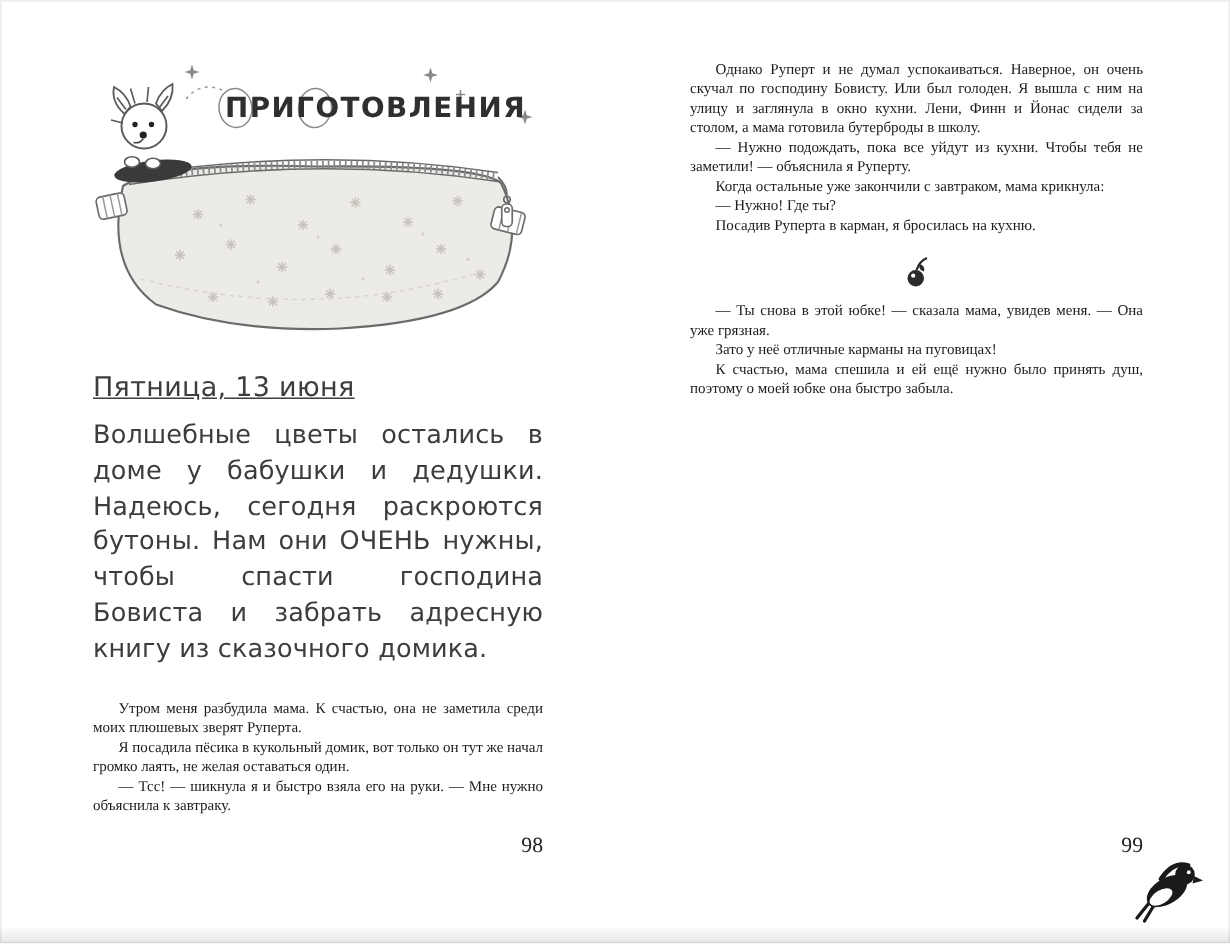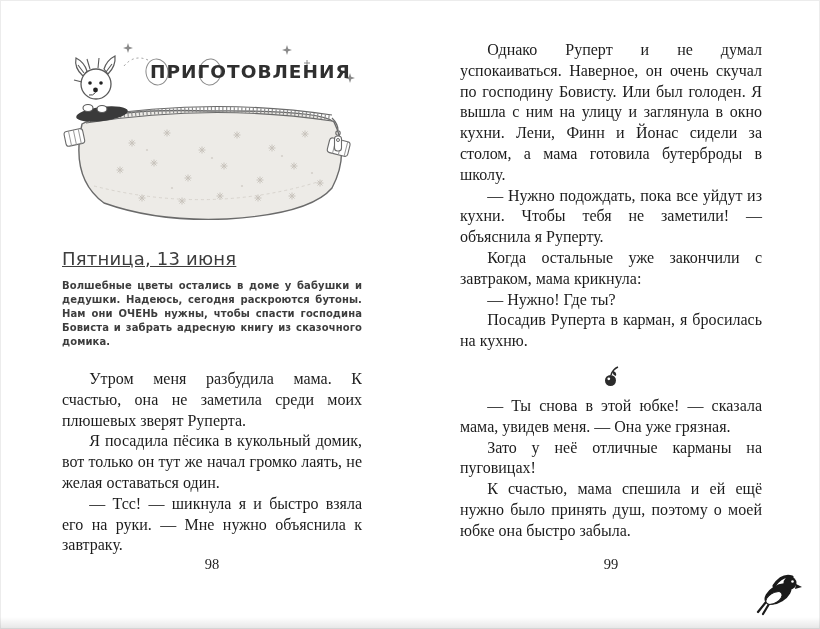--- a/index.html
+++ b/index.html
@@ -12,30 +12,30 @@
     content:"";position:absolute;left:0;right:0;bottom:0;height:12px;
     background:linear-gradient(to bottom, rgba(0,0,0,0), rgba(0,0,0,0.10));
     pointer-events:none;
   }
   .page{position:absolute;top:38px;}
   .page.left{left:62px;width:300px;}
   .page.right{left:460px;width:302px;top:40px;}
   .illustration{width:300px;height:190px;}
   .diary{margin-top:20px;font-family:"DejaVu Sans", sans-serif;color:#3d3d3d;}
   .diary-date{font-size:18px;text-decoration:underline;margin:0 0 10px 0;letter-spacing:.2px;}
-  .diary-text{font-size:10px;line-height:1.4;text-align:justify;margin:0;letter-spacing:.1px;font-weight:bold;}
+  .diary-text{font-size:17px;line-height:1.4;text-align:justify;margin:0;letter-spacing:.1px;}
   .body-text{margin-top:20px;}
   .page.right .body-text{margin-top:0;}
   .body-text p{
-    margin:0;font-size:16px;line-height:1.3;text-align:justify;
+    margin:0;font-size:10px;line-height:1.3;text-align:justify;
     text-indent:1.7em;hyphens:auto;
   }
   .ornament{text-align:center;margin:12px 0 8px 0;height:24px;}
   .page-number{
-    position:absolute;top:556px;font-size:14.5px;text-align:center;color:#222;
+    position:absolute;top:556px;font-size:14.5px;text-align:right;color:#222;
   }
   .page-number.left{left:62px;width:300px;}
   .page-number.right{left:460px;width:302px;}
   .corner-bird{position:absolute;left:756px;top:570px;width:48px;height:46px;}
 </style>
 </head>
 <body>
 
 <div class="book">
 

